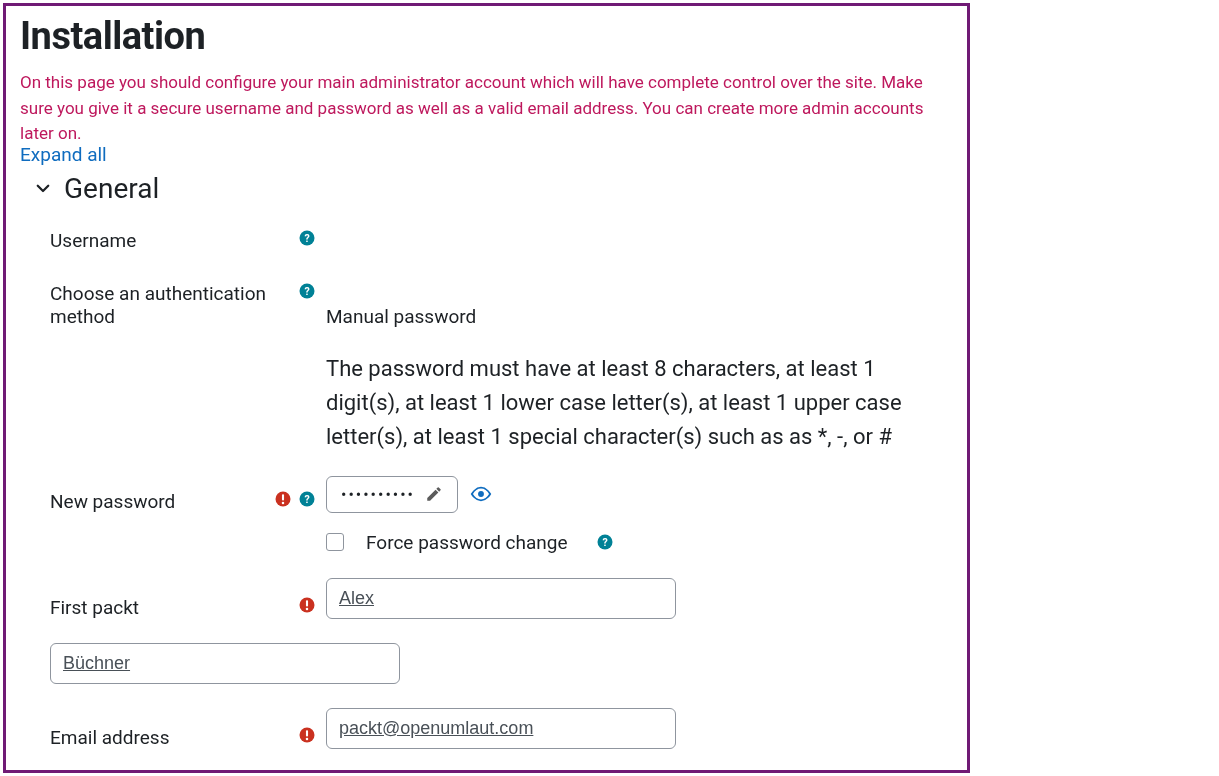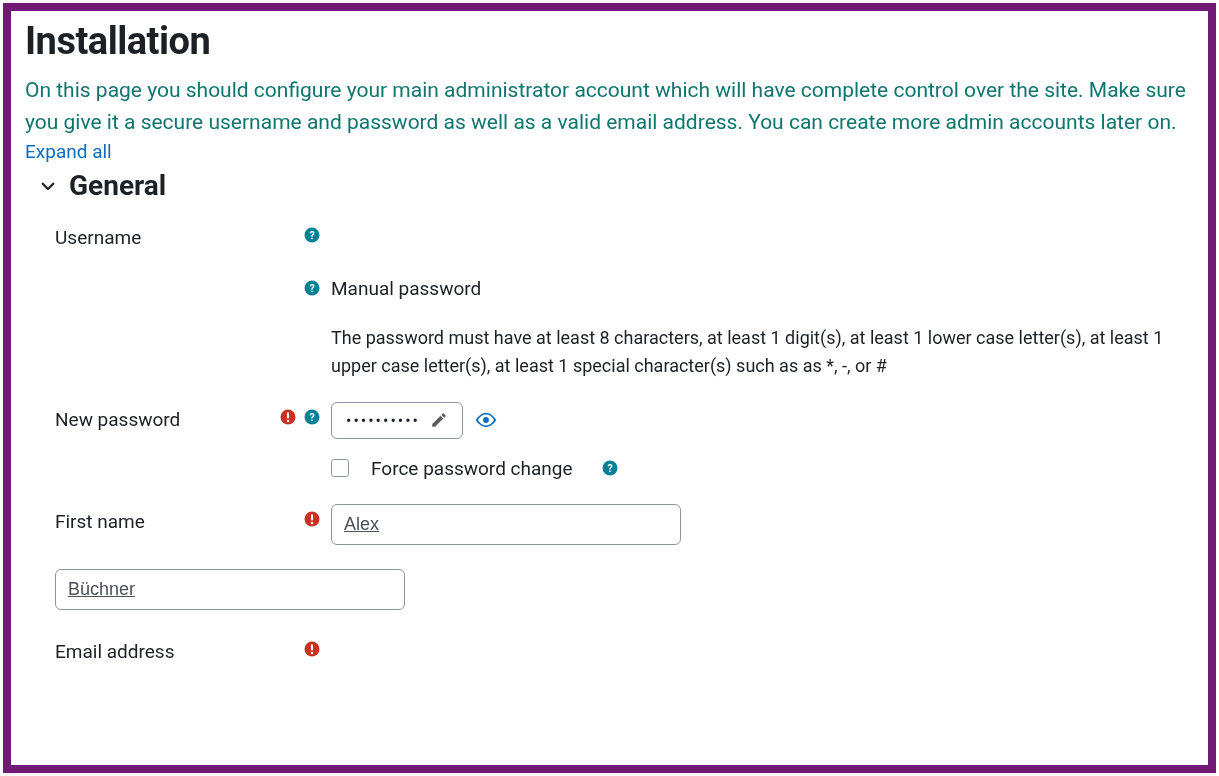--- a/index.html
+++ b/index.html
@@ -2,39 +2,38 @@
 <html><head>
   <meta charset="utf-8">
   <style>
     * { box-sizing: border-box; margin: 0; padding: 0; }
     body {
       font-family: -apple-system, BlinkMacSystemFont, "Segoe UI", Roboto, Helvetica, Arial, sans-serif;
       color: #1d2125;
       background: #fff;
     }
     .frame {
-      border: 8px solid #701a75;
-      width: 1213px;
+      border: 3px solid #701a75;
+      width: 967px;
       height: 770px;
       margin: 3px;
       padding: 8px 14px 10px 14px;
       overflow: hidden;
       position: relative;
     }
     h1 {
       font-size: 38px;
       font-weight: 700;
       margin-bottom: 12px;
       letter-spacing: -0.5px;
     }
     .intro {
-      font-size: 21px;
+      font-size: 17px;
       line-height: 1.5;
-      color: #0f766e;
-      margin-bottom: 6px;
+      color: #be185d;
     }
     .expand-row {
       margin-top: -4px;
     }
     .expand-link {
       color: #0f6cbf;
       font-size: 19px;
       text-decoration: none;
       cursor: pointer;
     }
@@ -46,25 +45,25 @@
       margin-bottom: 18px;
       margin-left: 14px;
     }
     .chevron {
       width: 18px;
       height: 18px;
       cursor: pointer;
     }
     .section-title {
       font-size: 28px;
-      font-weight: 700;
+      font-weight: 400;
     }
     .form-row {
       display: flex;
-      align-items: flex-start;
+      align-items: flex-end;
       margin-bottom: 24px;
       margin-left: 30px;
     }
     .label-col {
       width: 276px;
       display: flex;
       align-items: flex-start;
       gap: 6px;
       padding-top: 6px;
       font-size: 19px;
@@ -91,21 +90,21 @@
       color: #495057;
       outline: none;
     }
     .input-narrow { width: 246px; }
     .input-wide { width: 350px; text-decoration: underline; }
     .static-text {
       padding-top: 4px;
       color: #1d2125;
     }
     .hint-text {
-      font-size: 18px;
+      font-size: 22px;
       line-height: 1.55;
       color: #1d2125;
       margin-left: 306px;
       margin-bottom: 22px;
       max-width: 860px;
     }
     .password-box {
       display: inline-flex;
       align-items: center;
       border: 1px solid #8f959e;
@@ -193,20 +192,21 @@
               <circle cx="12" cy="12" r="10" fill="#008196"></circle>
               <text x="12" y="17" text-anchor="middle" font-size="14" font-weight="bold" fill="#fff">?</text>
             </svg>
         </span>
       </span>
     </div>
   </div>
 
   <div class="form-row">
     <div class="label-col">
+      <span class="label-text">Choose an authentication method</span>
       <span class="label-icons" style="align-self:flex-start;">
         <span class="icon-help">
           <svg viewBox="0 0 24 24" width="18" height="18">
               <circle cx="12" cy="12" r="10" fill="#008196"></circle>
               <text x="12" y="17" text-anchor="middle" font-size="14" font-weight="bold" fill="#fff">?</text>
             </svg>
         </span>
       </span>
     </div>
     <div class="value-col">
@@ -261,21 +261,21 @@
     <span class="icon-help" style="margin-left:6px;">
       <svg viewBox="0 0 24 24" width="18" height="18">
           <circle cx="12" cy="12" r="10" fill="#008196"></circle>
           <text x="12" y="17" text-anchor="middle" font-size="14" font-weight="bold" fill="#fff">?</text>
         </svg>
     </span>
   </div>
 
   <div class="form-row">
     <div class="label-col">
-      <span class="label-text">First name</span>
+      <span class="label-text">First packt</span>
       <span class="label-icons">
         <span class="icon-required">
           <svg viewBox="0 0 24 24" width="18" height="18">
               <circle cx="12" cy="12" r="10" fill="#ca3120"></circle>
               <rect x="10.6" y="5.5" width="2.8" height="8.5" rx="1.2" fill="#fff"></rect>
               <circle cx="12" cy="17.2" r="1.7" fill="#fff"></circle>
             </svg>
         </span>
       </span>
     </div>
@@ -296,15 +296,18 @@
       <span class="label-icons">
         <span class="icon-required">
           <svg viewBox="0 0 24 24" width="18" height="18">
               <circle cx="12" cy="12" r="10" fill="#ca3120"></circle>
               <rect x="10.6" y="5.5" width="2.8" height="8.5" rx="1.2" fill="#fff"></rect>
               <circle cx="12" cy="17.2" r="1.7" fill="#fff"></circle>
             </svg>
         </span>
       </span>
     </div>
+    <div class="value-col">
+      <input type="text" class="input-wide" value="packt@openumlaut.com" style="">
+    </div>
   </div>
 
 </div>
 
 </body></html>

